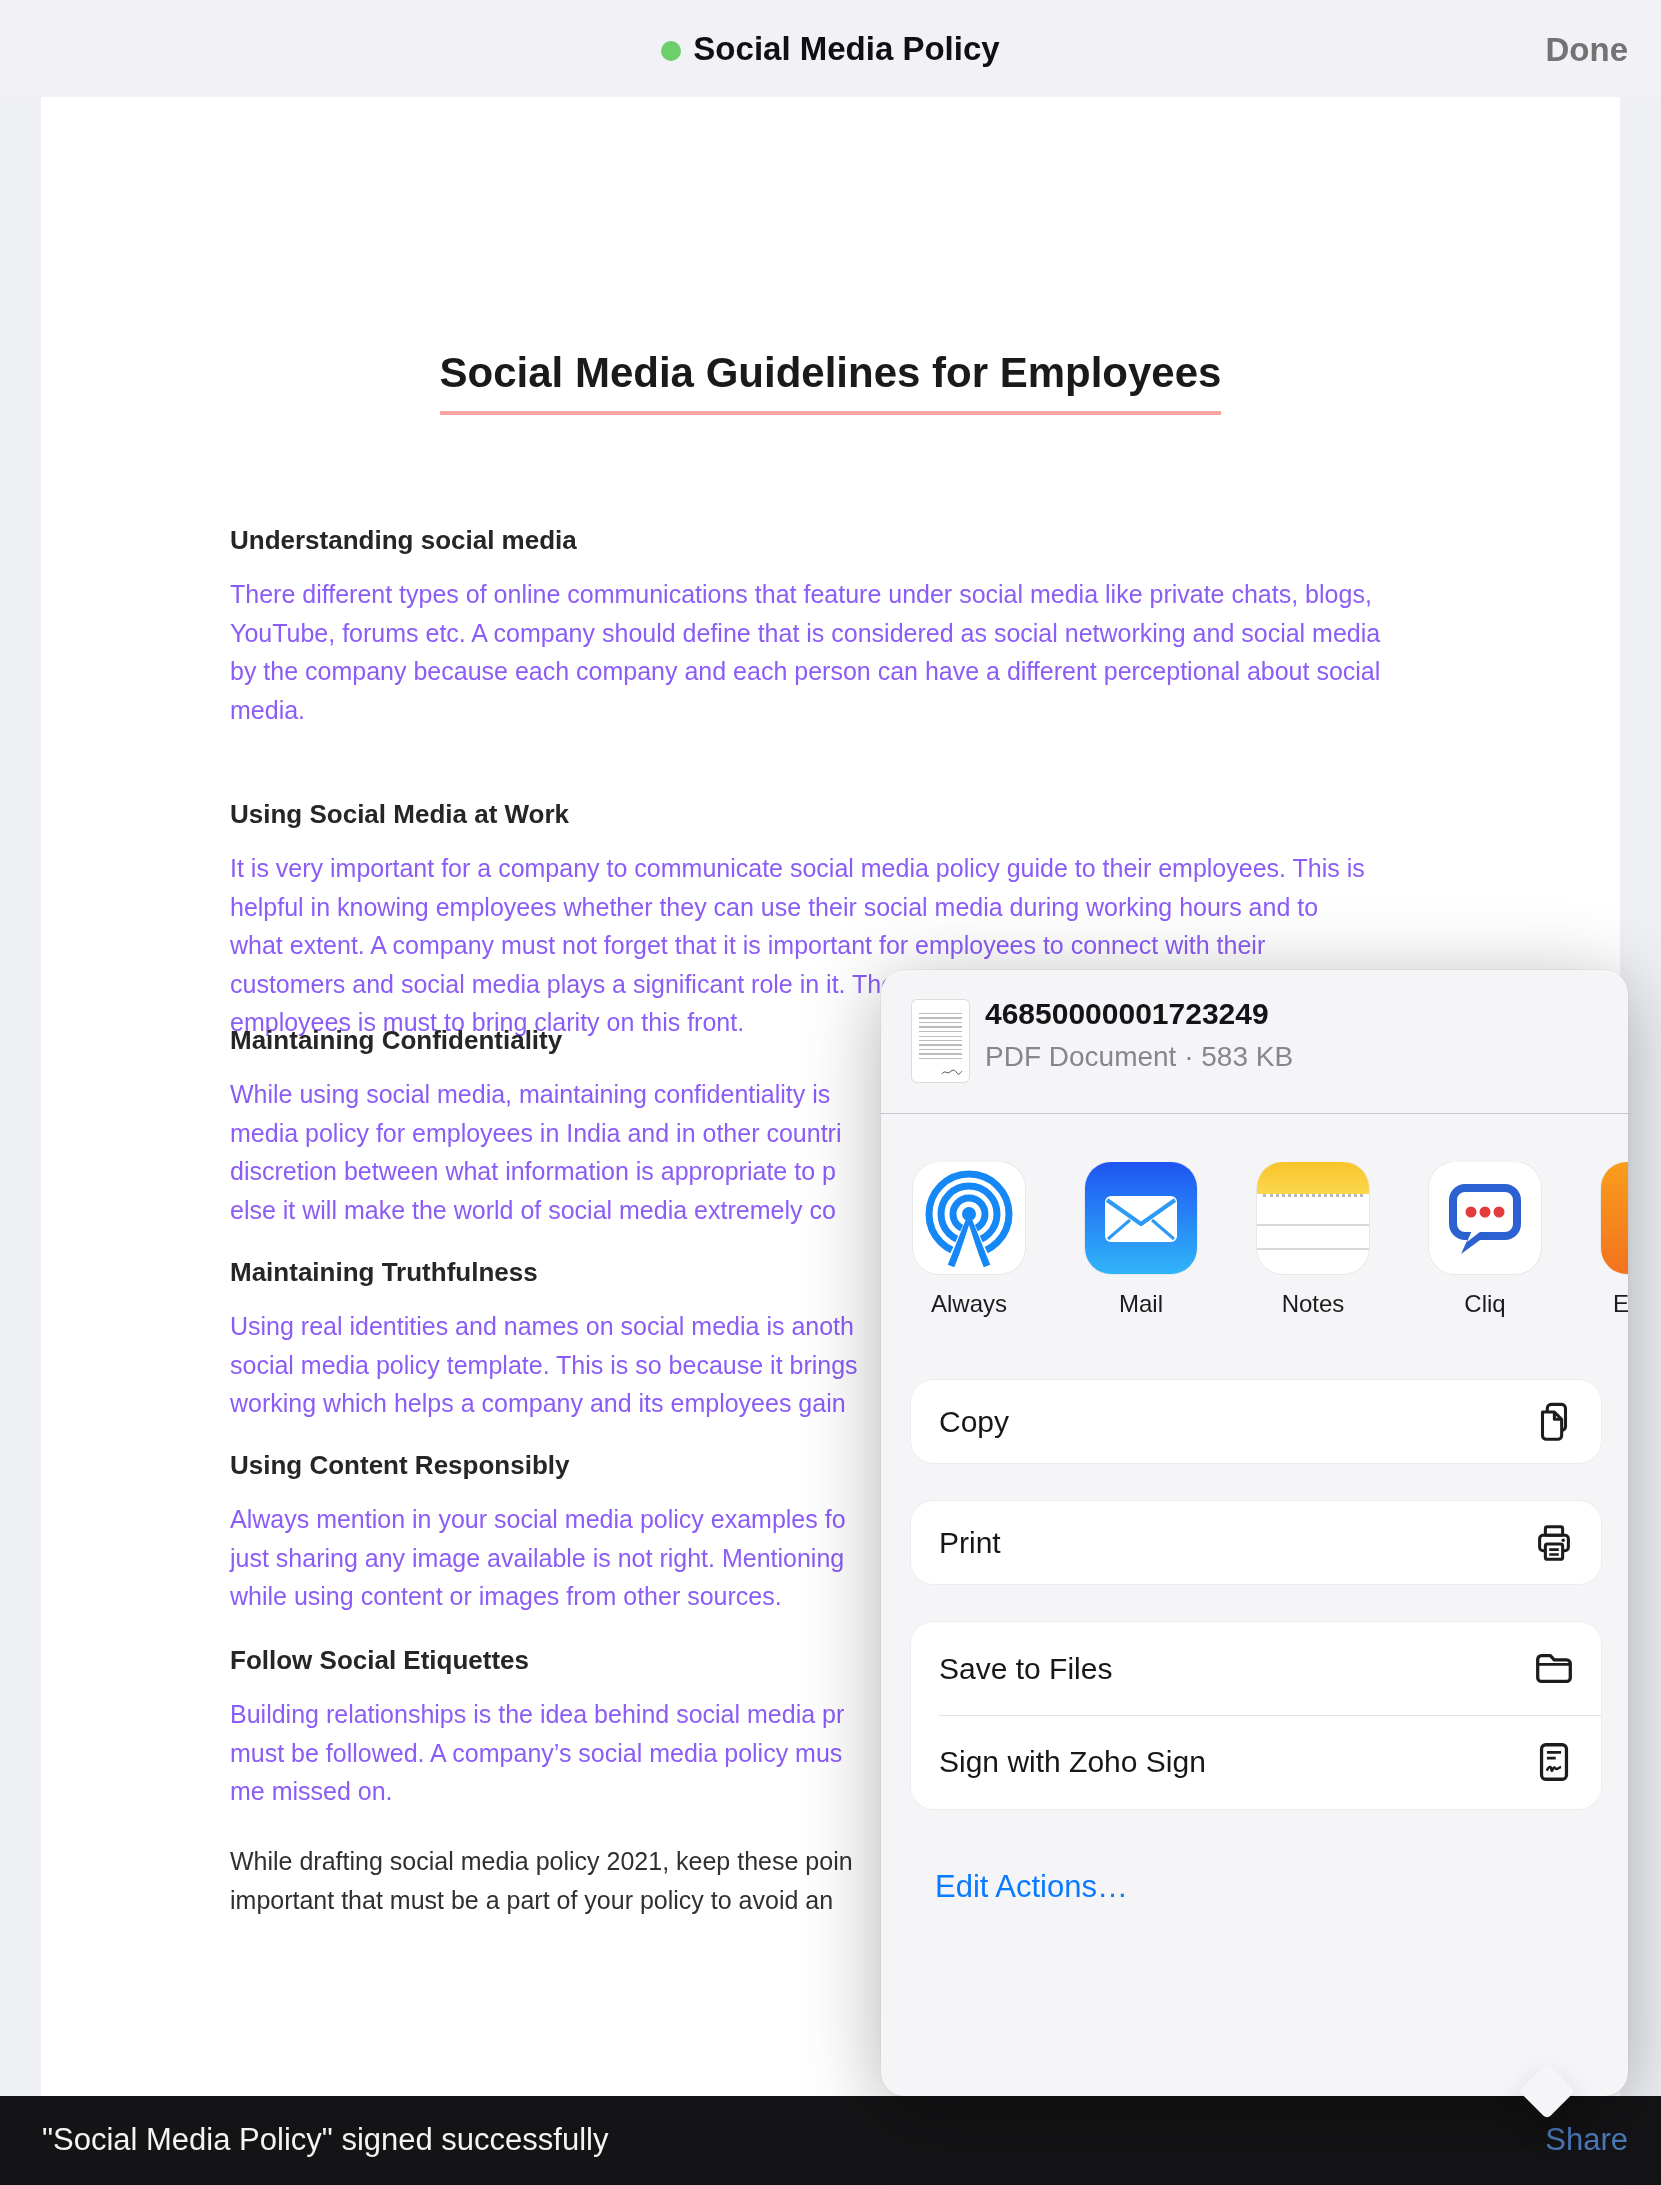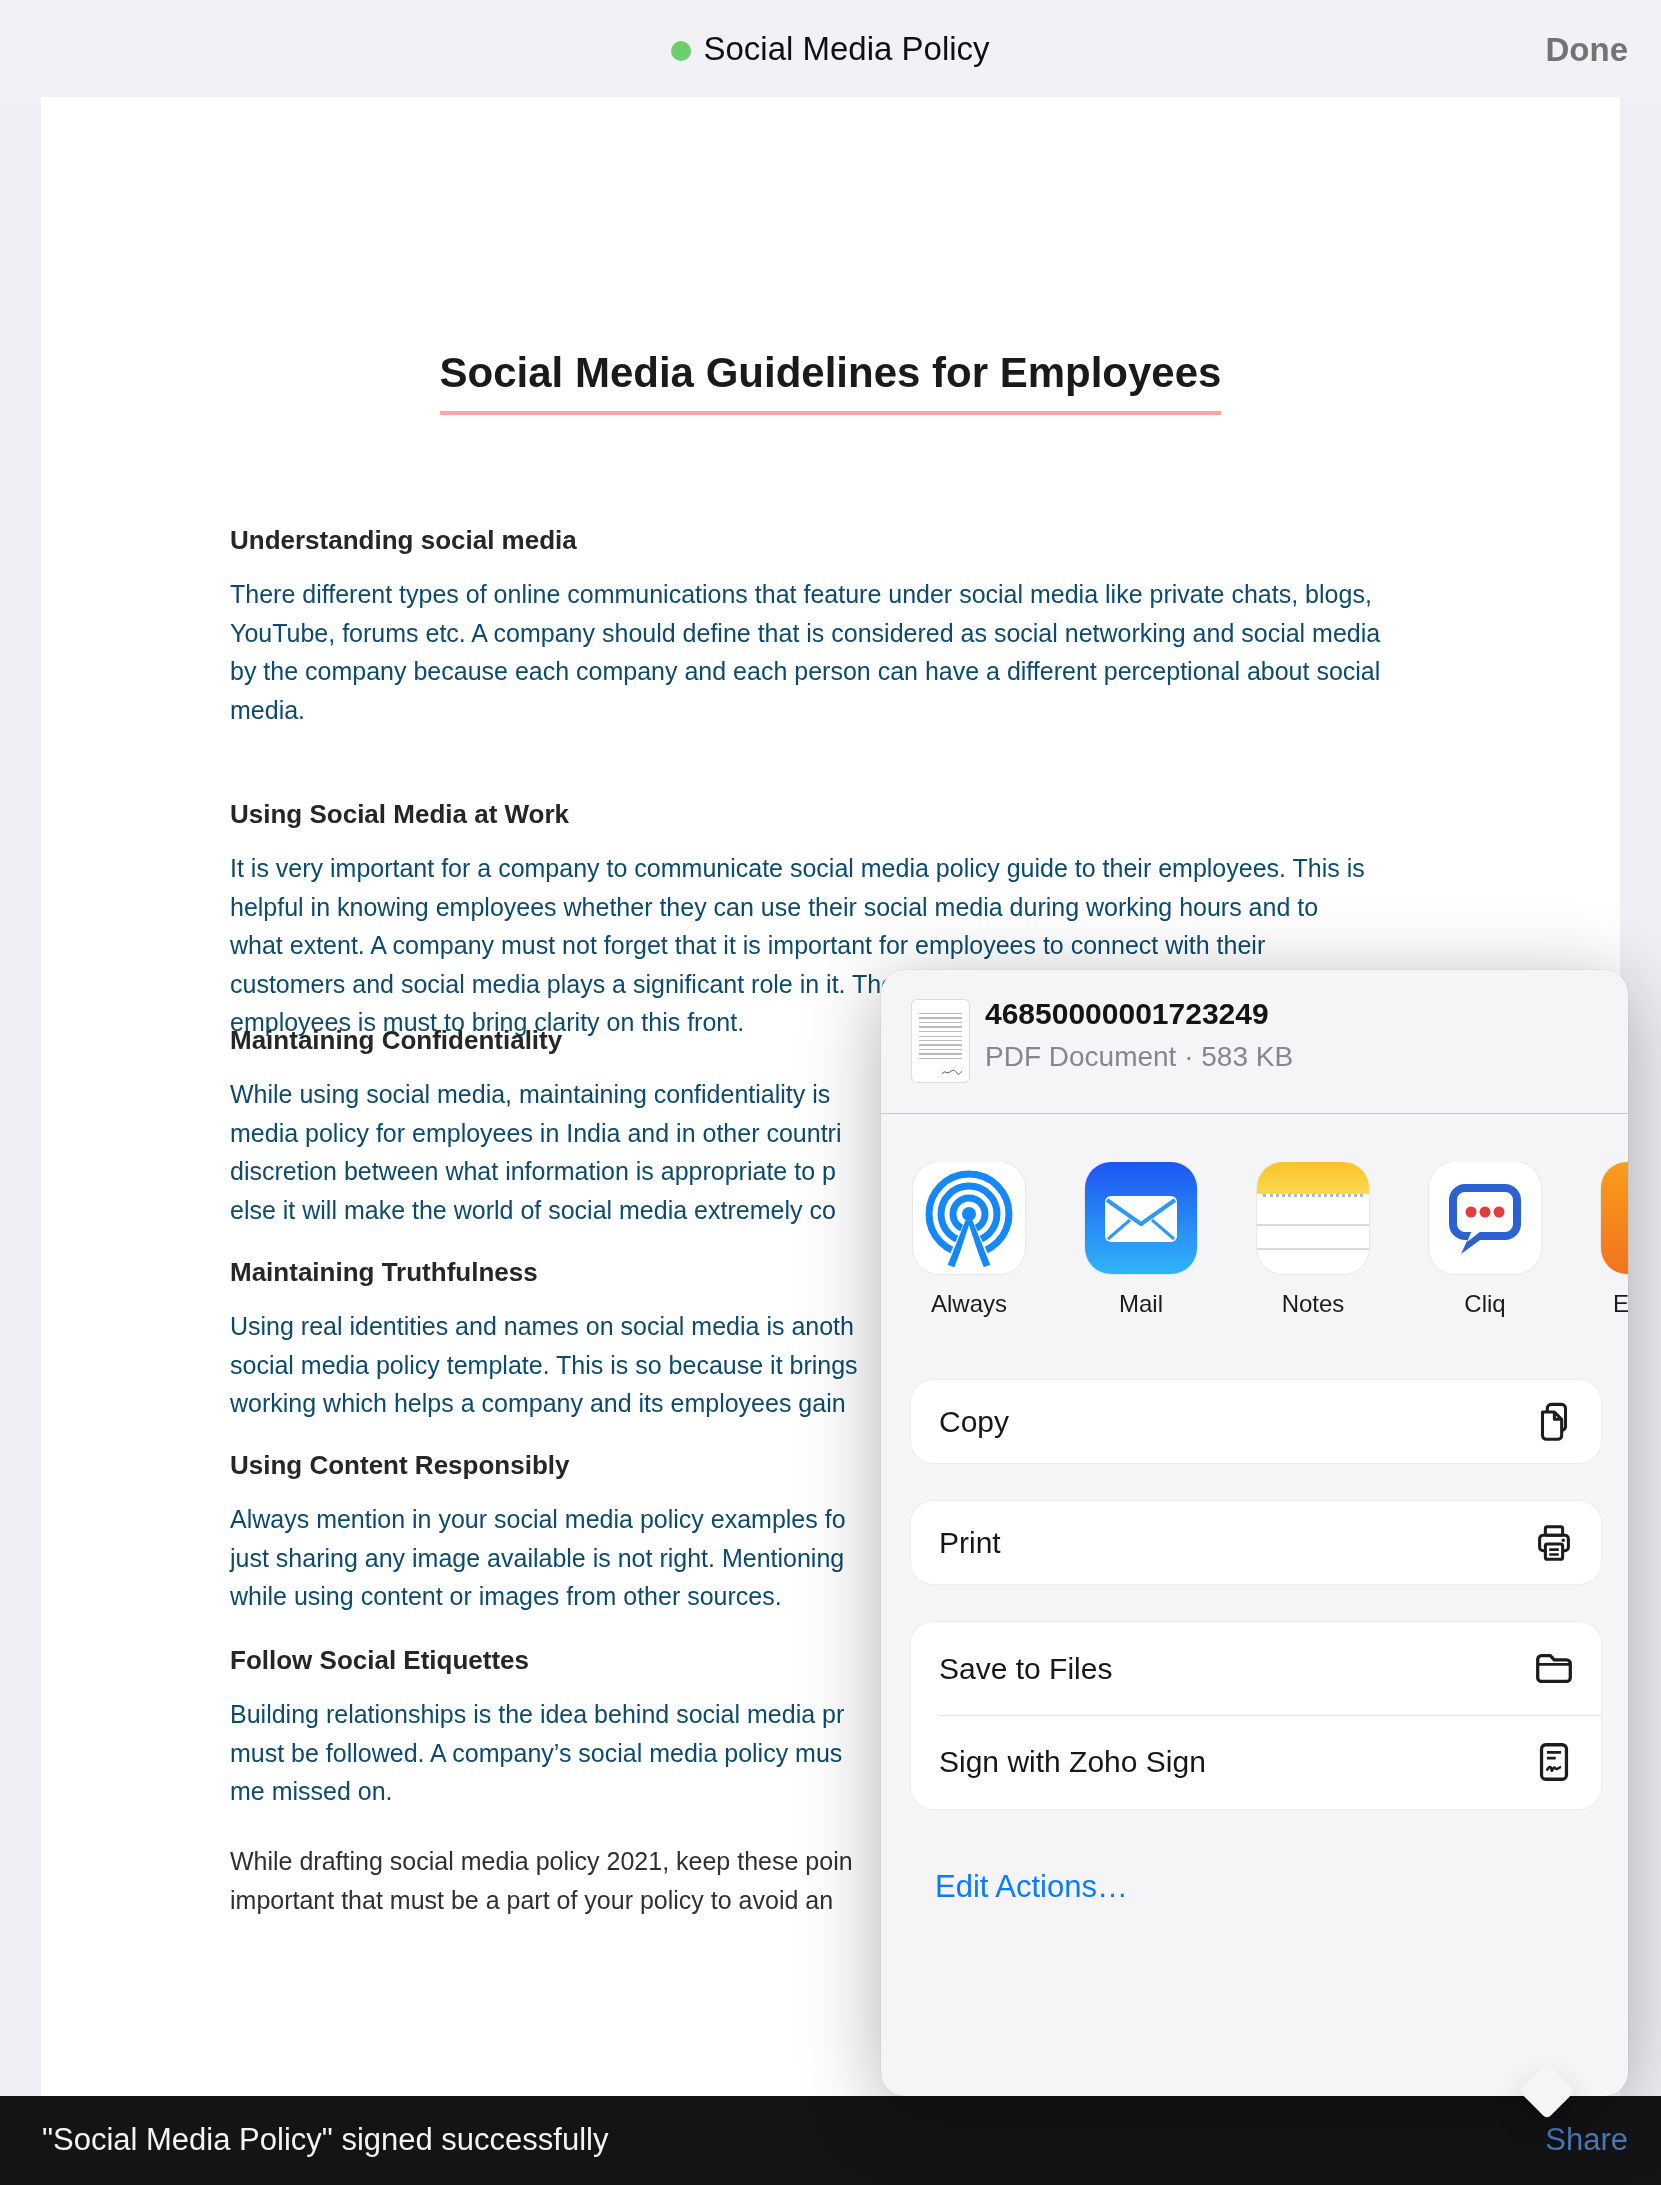--- a/index.html
+++ b/index.html
@@ -3,33 +3,33 @@
 <meta charset="utf-8">
 <style>
   html,body{margin:0;padding:0;}
   body{font-family:"Liberation Sans", sans-serif; background:#9a9aa0;}
   .screen{position:relative;width:1661px;height:2185px;background:#eef0f4;overflow:hidden;
           font-family:"Liberation Sans", sans-serif;}
 
   
   .topbar{position:absolute;left:0;top:0;width:1661px;height:97px;background:#f1f1f6;z-index:4;}
   .topbar-title{position:absolute;left:0;right:0;top:30px;text-align:center;font-size:33px;
-                font-weight:normal;color:#101012;}
+                font-weight:bold;color:#101012;}
   .green-dot{display:inline-block;width:20px;height:20px;border-radius:50%;background:#6ccf6c;
              margin-right:12px;vertical-align:-1px;}
   .done-btn{position:absolute;right:33px;top:31px;font-size:33px;font-weight:bold;color:#737373;}
 
   
   .page{position:absolute;left:41px;top:97px;width:1579px;height:1999px;background:#ffffff;z-index:1;}
   .doc-title{position:absolute;left:0;right:0;top:252px;text-align:center;font-size:42px;
              font-weight:bold;color:#1a1a1a;}
   .doc-title span{border-bottom:4px solid #fca5a5;padding-bottom:15px;}
   .doc-section{position:absolute;left:189px;right:60px;}
   .doc-heading{font-size:26px;font-weight:bold;color:#262626;}
-  .doc-para{position:absolute;left:0;top:50px;font-size:25px;line-height:38.5px;color:#0c4a6e;
+  .doc-para{position:absolute;left:0;top:50px;font-size:25px;line-height:38.5px;color:#8b5cf6;
             white-space:pre;}
   .doc-para-only{font-size:25px;line-height:38.5px;color:#303030;white-space:pre;}
 
   
   .bottombar{position:absolute;left:0;top:2096px;width:1661px;height:89px;background:#141416;z-index:2;}
   .toast-text{position:absolute;left:42px;top:26px;font-size:31px;color:#f4f4f4;}
   .share-link{position:absolute;right:33px;top:26px;font-size:31px;color:#4d7dbd;}
 
   
   .popover{position:absolute;left:881px;top:970px;width:747px;height:1126px;background:#f5f5f7;

